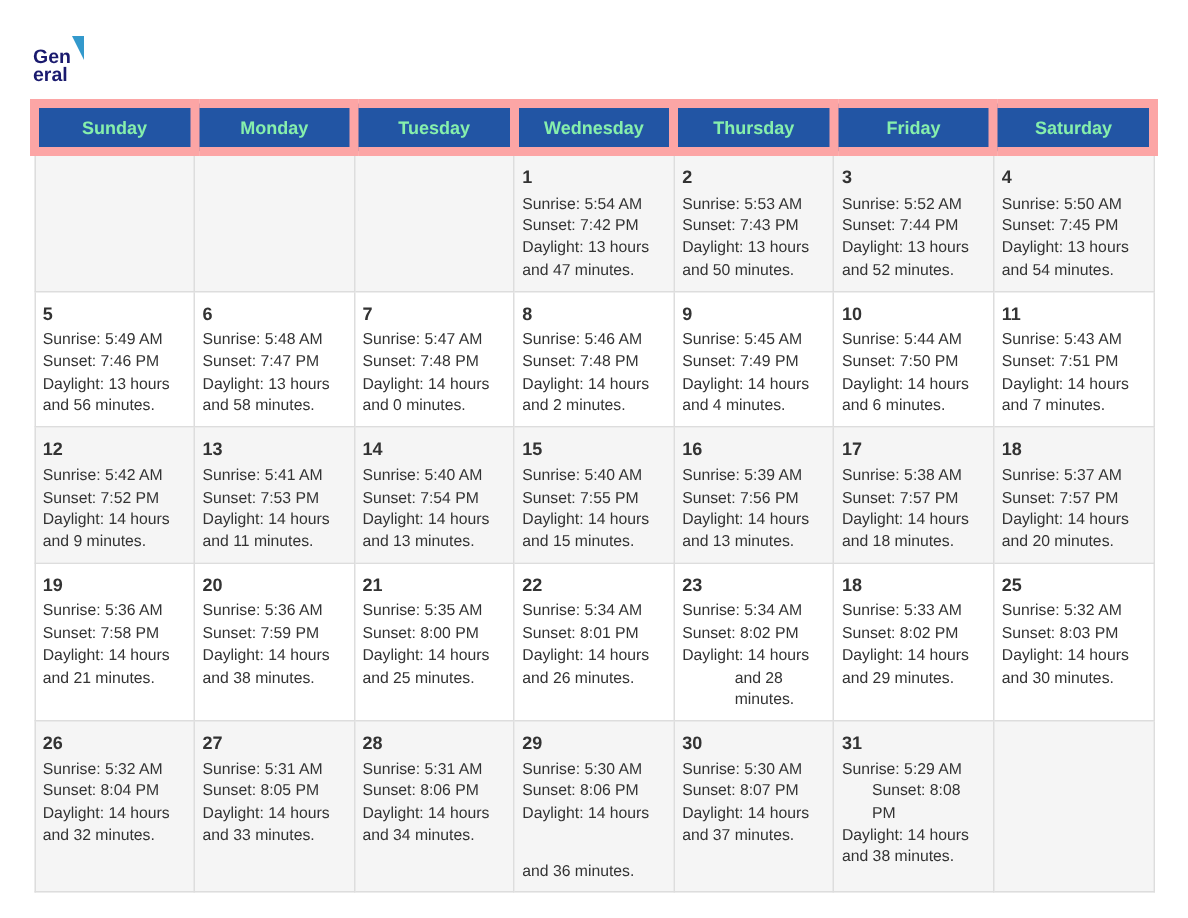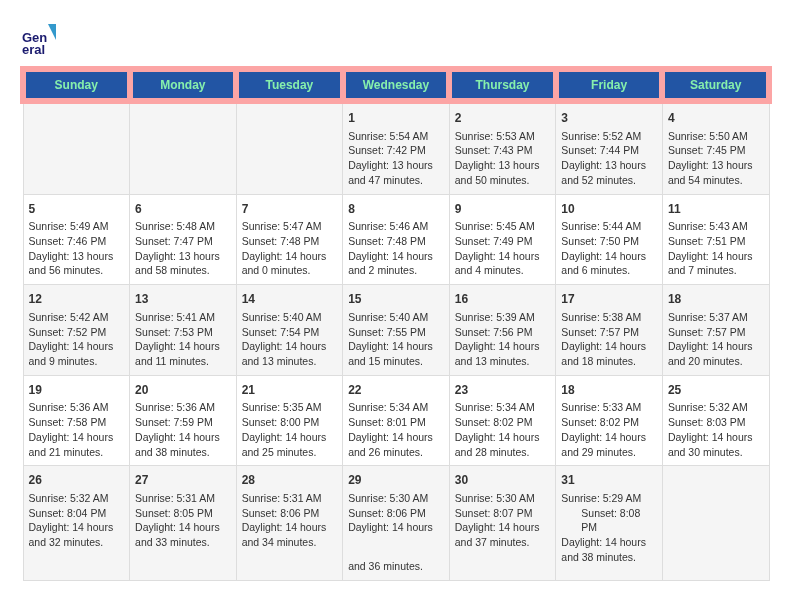--- a/index.html
+++ b/index.html
@@ -282,21 +282,21 @@
           <span style="display: block;">Sunrise: 5:34 AM</span>
           <span style="display: block;">Sunset: 8:01 PM</span>
           <span style="display: block;">Daylight: 14 hours</span>
           <span style="display: block;">and 26 minutes.</span>
         </td>
         <td>
           <span class="day-num">23</span>
           <span style="display: block;">Sunrise: 5:34 AM</span>
           <span style="display: block;">Sunset: 8:02 PM</span>
           <span style="display: block;">Daylight: 14 hours</span>
-          <span style="display: block;">and 28 minutes.</span>
+          <span style="display: block; margin-left: 35px;">and 28 minutes.</span>
         </td>
         <td>
           <span class="day-num">18</span>
           <span style="display: block;">Sunrise: 5:33 AM</span>
           <span style="display: block;">Sunset: 8:02 PM</span>
           <span style="display: block;">Daylight: 14 hours</span>
           <span style="display: block;">and 29 minutes.</span>
         </td>
         <td>
           <span class="day-num">25</span>

